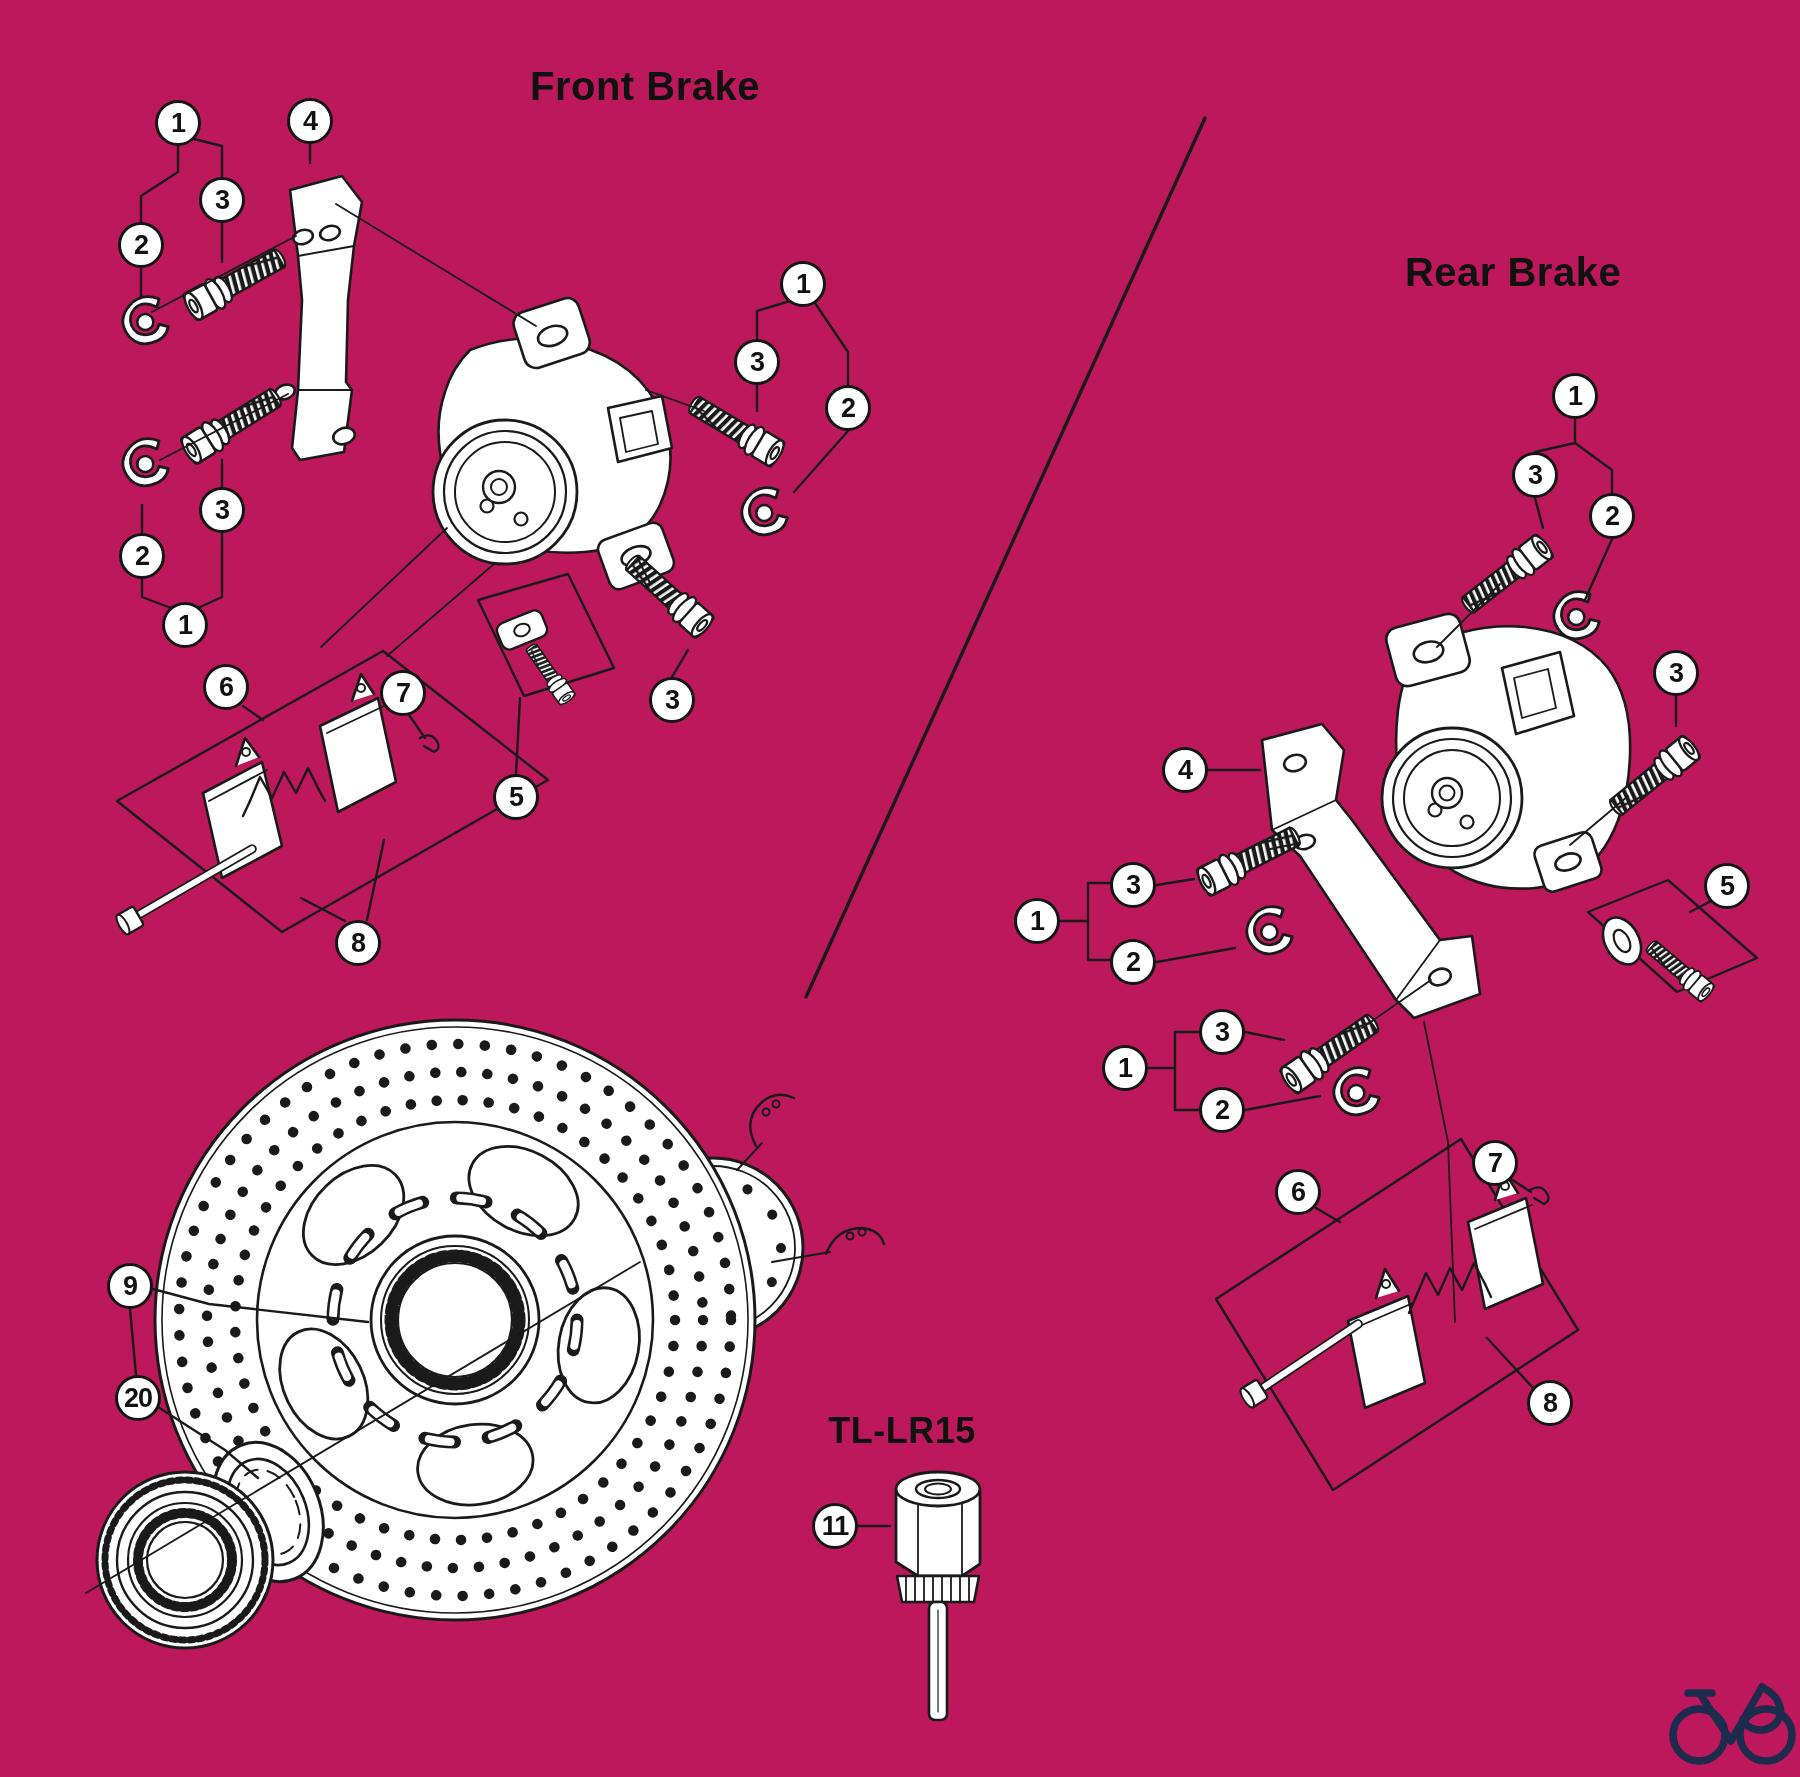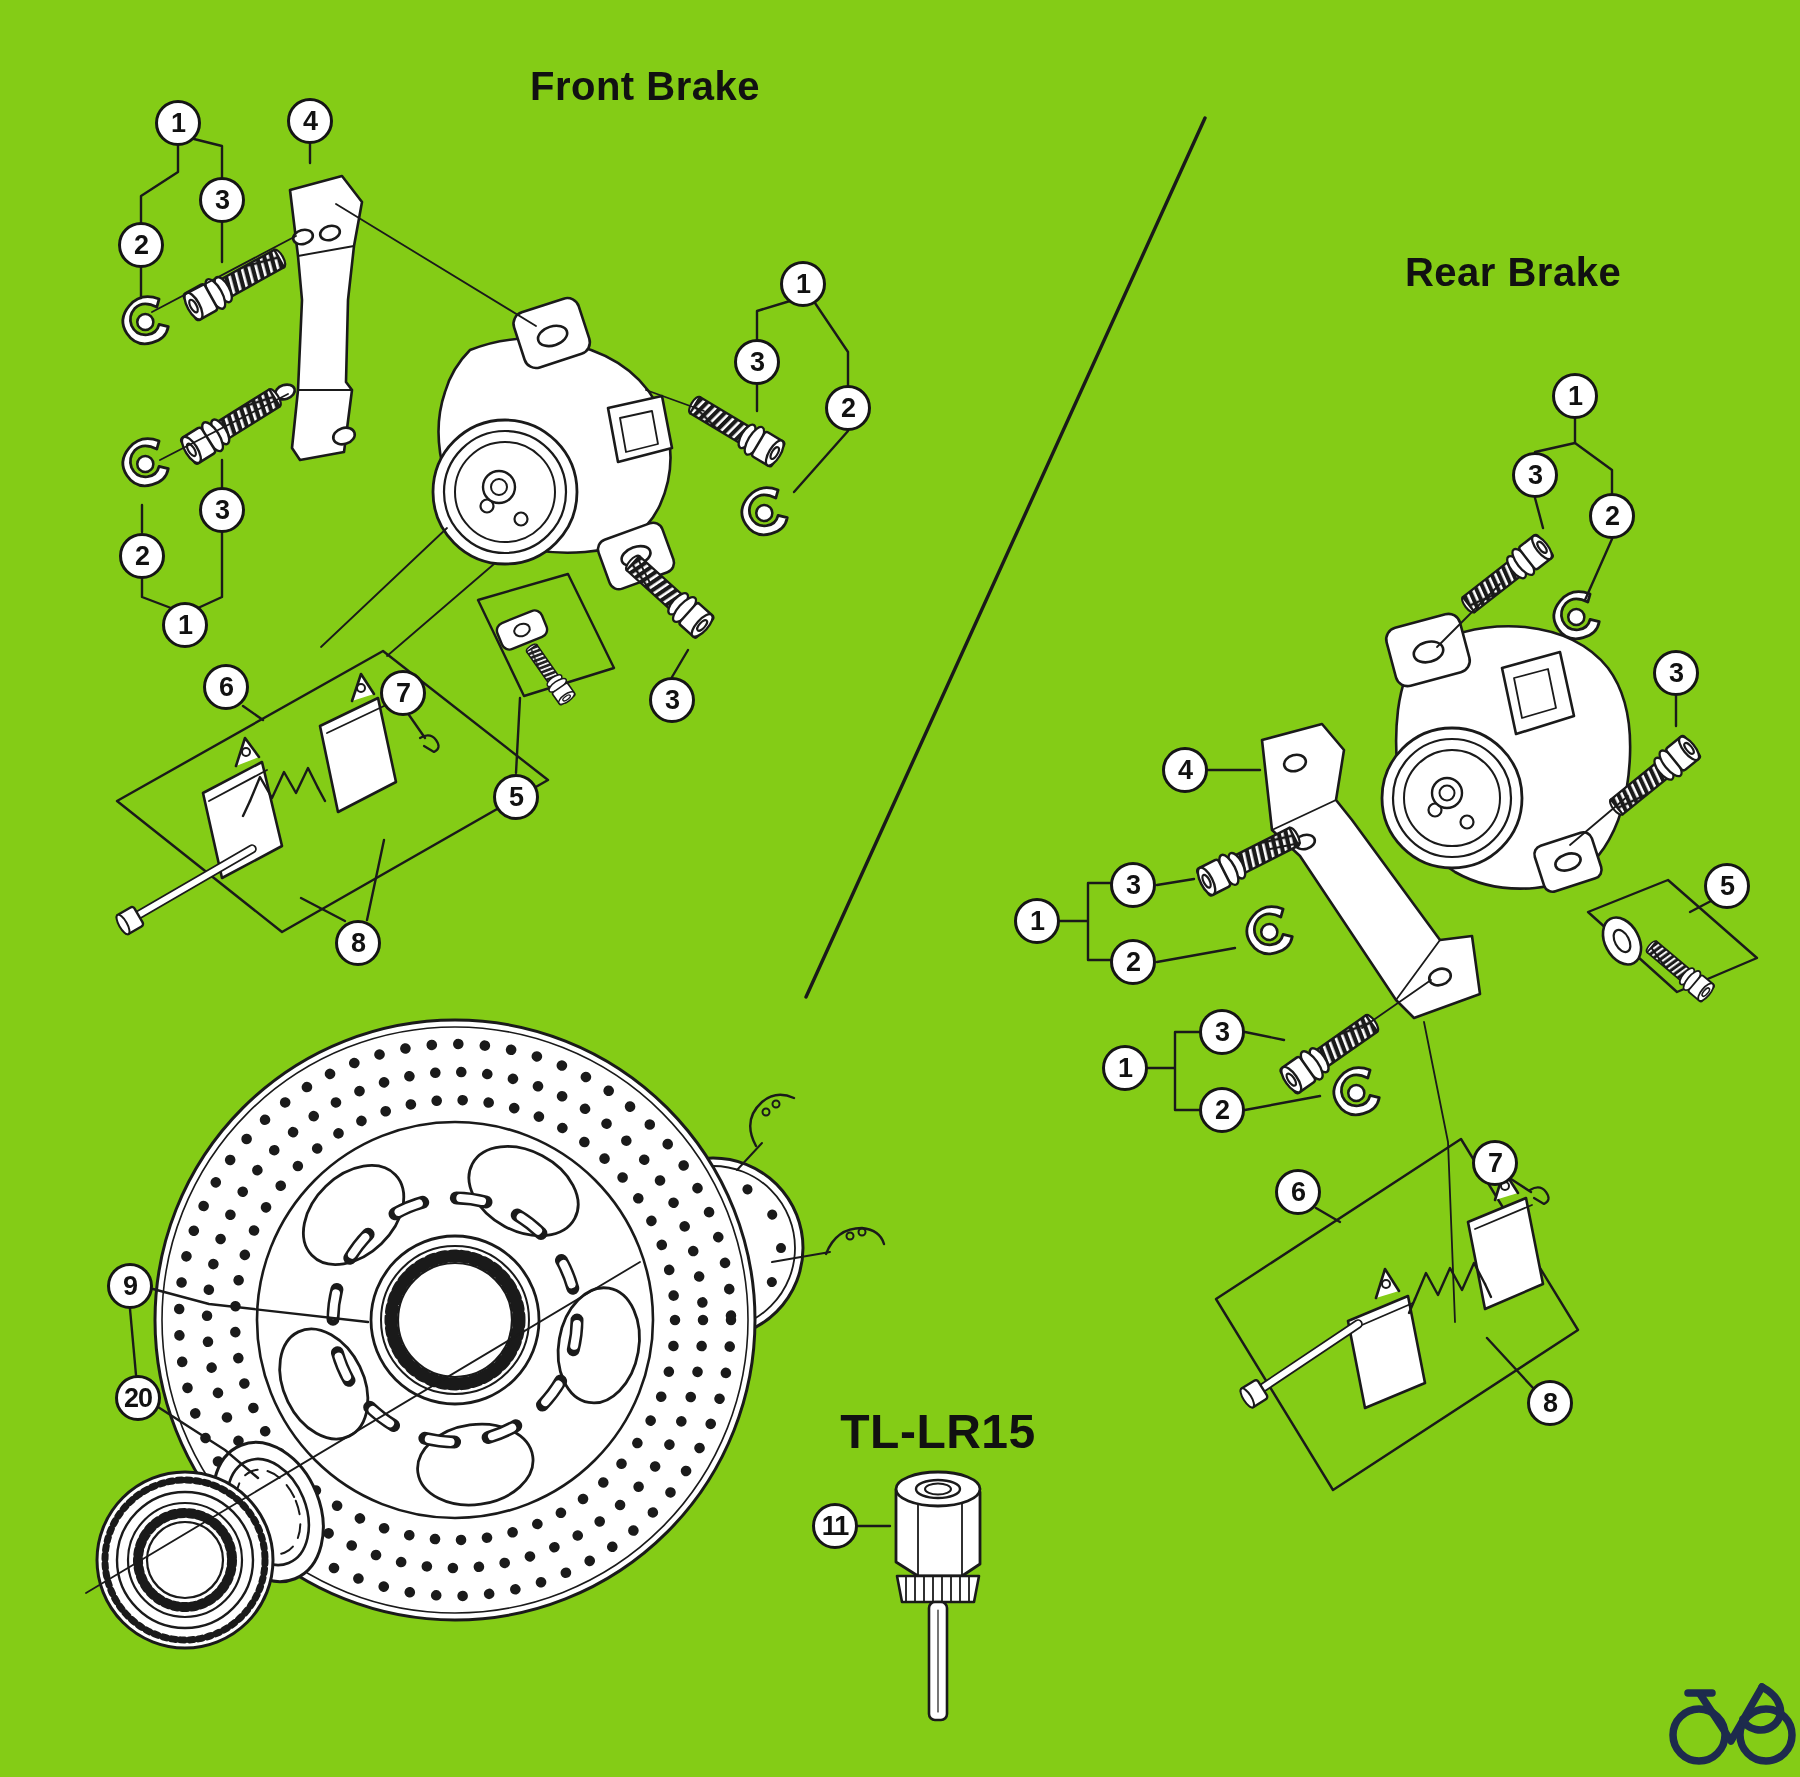--- a/index.html
+++ b/index.html
@@ -1,22 +1,22 @@
 <!DOCTYPE html>
 <html><head>
 <meta charset="utf-8">
 <style>
   html,body{margin:0;padding:0;background:#ffffff;}
-  .stage{position:relative;width:1800px;height:1777px;background:#84cc16;
+  .stage{position:relative;width:1800px;height:1777px;background:#be185d;
          font-family:"Liberation Sans",sans-serif;overflow:hidden;}
   .stage svg{position:absolute;left:0;top:0;}
   .title{position:absolute;transform:translate(-50%,-50%);font-weight:bold;
          color:#111;white-space:nowrap;letter-spacing:0.5px;}
   .t-front,.t-rear{font-size:40px;}
-  .t-tool{font-size:48px;margin-left:36px;}
+  .t-tool{font-size:36px;}
   .co{position:absolute;width:40px;height:40px;margin-left:-23px;margin-top:-23px;
       border:3px solid #151515;border-radius:50%;background:#fff;
       display:flex;align-items:center;justify-content:center;
       font-size:27px;font-weight:bold;color:#111;line-height:1;letter-spacing:-1px;}
 </style>
 </head>
 <body>
 
 <div class="stage">
 

